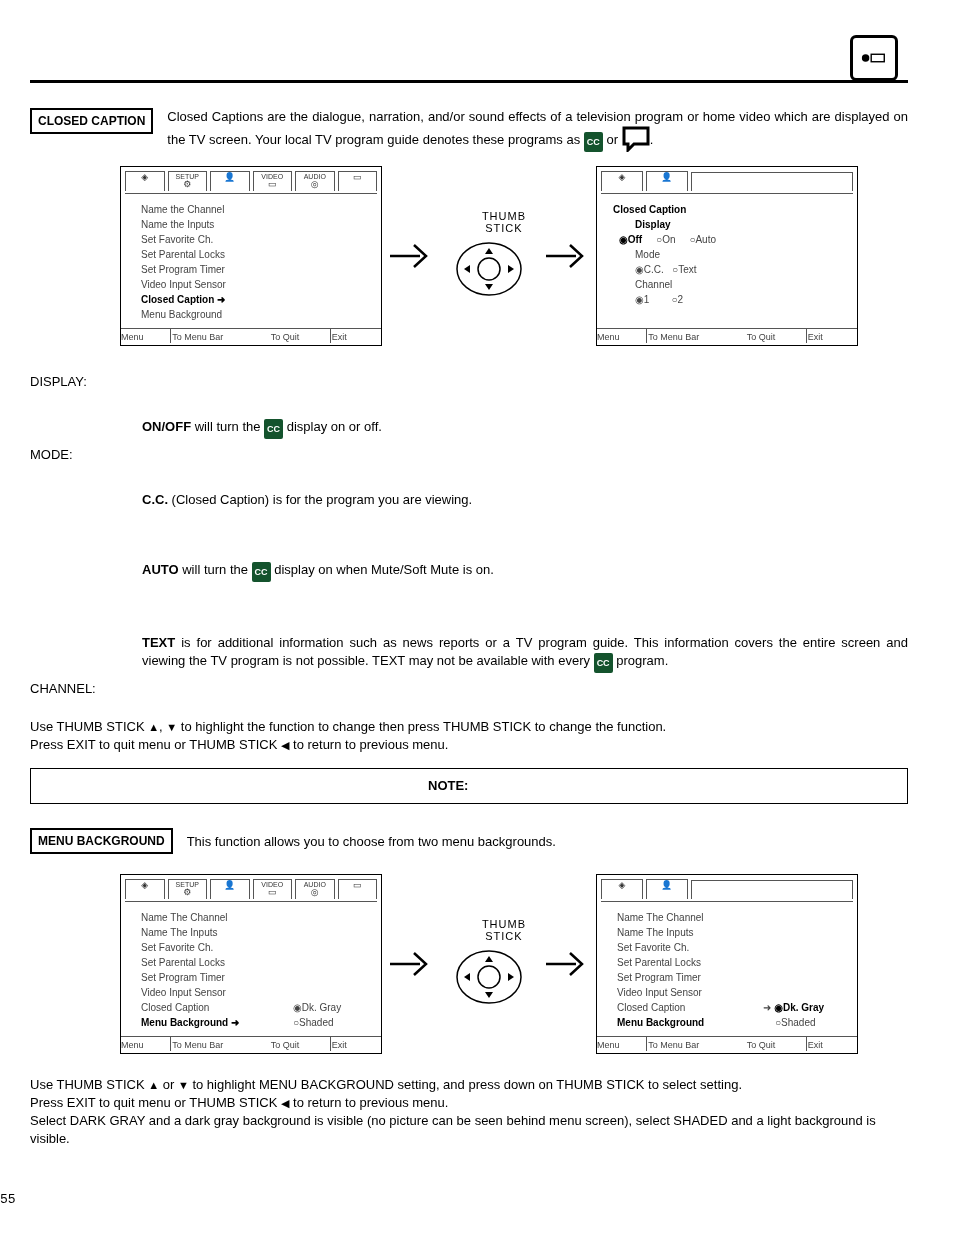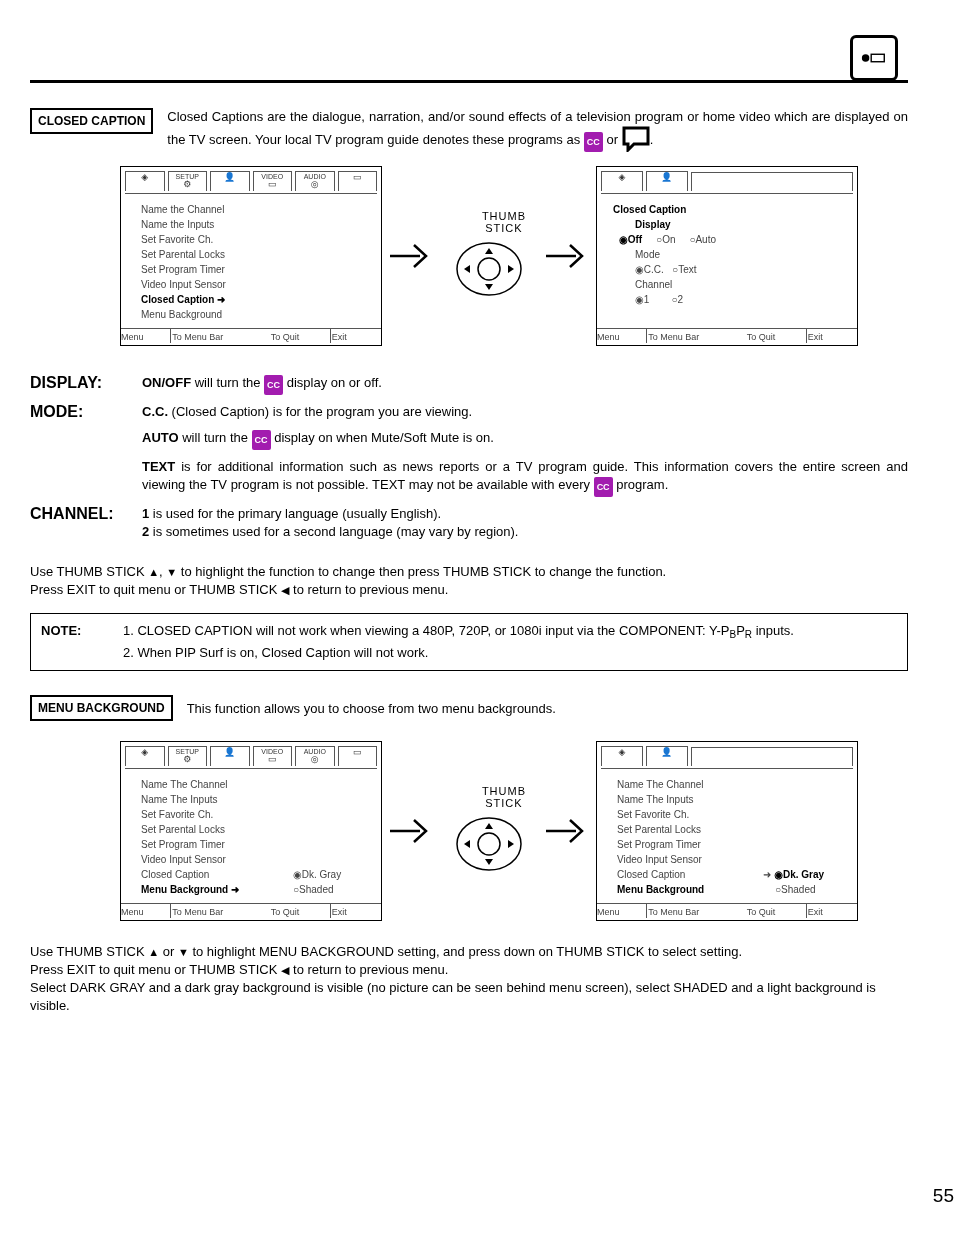--- a/index.html
+++ b/index.html
@@ -4,21 +4,21 @@
 <style>
   html, body { margin:0; padding:0; background:#fff; color:#000; font-family:Arial, Helvetica, sans-serif; font-size:13px; }
   .page { width:954px; height:1235px; margin:0 auto; position:relative; box-sizing:border-box; padding:25px 46px 20px 30px; }
   .top-deco { position:absolute; right:56px; top:35px; width:42px; height:40px; border:3px solid #000; border-radius:6px; display:flex; align-items:center; justify-content:center; }
   .top-deco svg { width:28px; height:20px; }
   .hr { border:none; border-top:3px solid #000; height:0; margin:55px 0 25px 0; }
 
   .section-tag { display:inline-block; border:2px solid #000; padding:4px 6px; font-weight:bold; font-size:12px; }
   .intro-wrap { display:flex; align-items:flex-start; }
   .intro-text { flex:1; margin-left:14px; text-align:justify; line-height:18px; }
-  .cc-badge { display:inline-block; background:#a21caf; color:#fff; font-size:9px; font-weight:bold; border-radius:2px; padding:1px 3px; vertical-align:-1px; }
+  .cc-badge { display:inline-block; background:#14532d; color:#fff; font-size:9px; font-weight:bold; border-radius:2px; padding:1px 3px; vertical-align:-1px; }
   .chat-icon { display:inline-block; width:28px; height:26px; vertical-align:-8px; }
 
   .screens-row { display:flex; align-items:center; margin-top:14px; }
   .screen { border:1.5px solid #000; width:260px; background:#fff; font-size:10px; color:#444; }
   .screen-tabbar { display:flex; align-items:flex-end; padding:4px 4px 0 4px; gap:3px; }
   .screen-tab { flex:1; border:1px solid #555; border-bottom:none; height:18px; font-size:7px; display:flex; flex-direction:column; align-items:center; justify-content:flex-start; padding-top:1px; color:#333; }
   .screen-tab .ticon { font-size:9px; line-height:9px; }
   .screen-rule { border-top:1px solid #555; margin:2px 4px 0 4px; }
   .screen-body { padding:8px 12px 6px 20px; min-height:120px; line-height:15px; }
   .screen-footer { display:flex; border-top:1px solid #555; }
@@ -32,31 +32,31 @@
 
   .thumb-col { display:flex; flex-direction:column; align-items:flex-end; margin:0 12px; }
   .thumb-label { font-size:11px; letter-spacing:1px; text-align:center; }
   .thumb-pad { margin-top:4px; }
   .thumb-pad svg { width:74px; height:62px; }
   .big-arrow { margin:0 6px; font-size:0; }
   .big-arrow svg { width:46px; height:34px; }
 
   .defs { margin-top:28px; }
   .def-row { display:flex; align-items:flex-start; margin-bottom:8px; }
-  .def-label { width:112px; font-weight:bold; font-size:16px; flex-shrink:0; }
-  .def-body { flex:1; text-align:justify; line-height:18px; }
+  .def-label { width:112px; font-weight:normal; font-size:13px; flex-shrink:0; }
+  .def-body { flex:1; text-align:justify; line-height:18px;margin-top:44px; }
 
   .inst { margin-top:22px; line-height:18px; }
   .tri { font-size:11px; }
   .note-box { border:1.5px solid #000; margin-top:14px; padding:8px 10px; display:flex; font-size:13px; line-height:18px;justify-content:center; }
   .note-box .n-hd { font-weight:bold; width:82px; flex-shrink:0; }
   .note-box .n-body { flex:1; }
   .sub-idx { font-size:10px; vertical-align:-3px; }
 
-  .pagenum { position:absolute; bottom:28px; left:0; width:100%; text-align:right; font-size:19px; }
+  .pagenum { position:absolute; bottom:28px; left:0; width:100%; text-align:left; font-size:13px;font-family:Liberation Mono, monospace; }
 </style>
 </head>
 <body>
 
 <div class="page">
   <div class="top-deco">
     <svg viewBox="0 0 30 20">
         <circle cx="6" cy="10" r="4" fill="#000"></circle>
         <rect x="12" y="6" width="14" height="8" fill="none" stroke="#000" stroke-width="1.5"></rect>
       </svg>
@@ -204,38 +204,30 @@
       </div>
     </div>
     <div class="def-row">
       <div class="def-label"></div>
       <div class="def-body">
         <b>TEXT</b><span> is for additional information such as news reports or a TV program guide.  This information covers the entire screen and viewing the TV program is not possible.  TEXT may not be available with every </span><span class="cc-badge">CC</span><span> program.</span>
       </div>
     </div>
     <div class="def-row">
       <div class="def-label">CHANNEL:</div>
-      <div class="def-body">
-        <b>1</b><span> is used for the primary language (usually English).</span><br>
-        <b>2</b><span> is sometimes used for a second language (may vary by region).</span>
-      </div>
     </div>
   </div>
 
   <div class="inst">
     <span>Use THUMB STICK </span><span class="tri">▲</span><span>, </span><span class="tri">▼</span><span> to highlight the function to change then press THUMB STICK to change the function.</span><br>
     <span>Press EXIT to quit menu or THUMB STICK </span><span class="tri">◀</span><span> to return to previous menu.</span>
   </div>
 
   <div class="note-box">
     <div class="n-hd">NOTE:</div>
-    <div class="n-body">
-      <span>1.  CLOSED CAPTION will not work when viewing a 480P, 720P, or 1080i input via the COMPONENT: Y-P</span><span class="sub-idx">B</span><span>P</span><span class="sub-idx">R</span><span> inputs.</span><br>
-      <span>2.  When PIP Surf is on, Closed Caption will not work.</span>
-    </div>
   </div>
 
   <div style="margin-top:24px; display:flex; align-items:center;">
     <div class="section-tag">MENU BACKGROUND</div>
     <div style="margin-left:14px;">This function allows you to choose from two menu backgrounds.</div>
   </div>
 
   <div class="screens-row" style="margin-left:90px; margin-top:20px;">
     <div class="screen">
       <div class="screen-tabbar">

